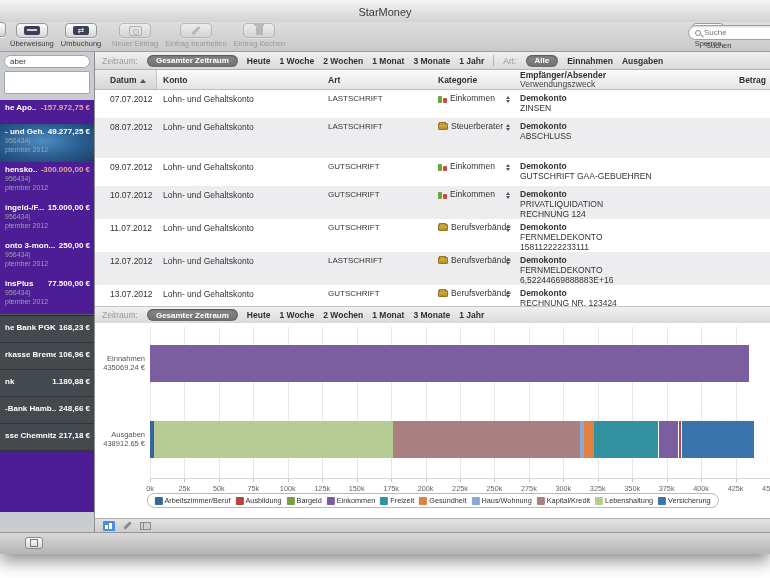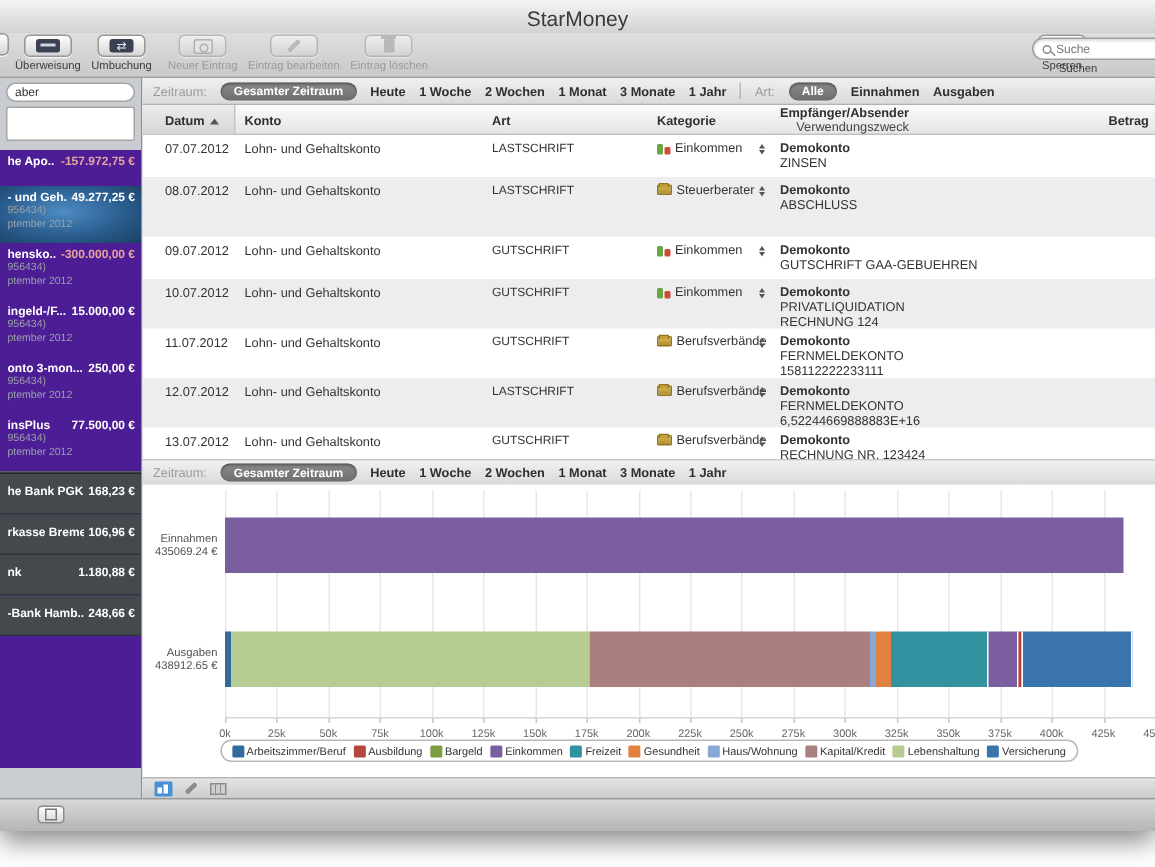--- a/index.html
+++ b/index.html
@@ -5,21 +5,21 @@
   * { box-sizing: border-box; margin: 0; padding: 0; }
   html,body { width:770px; height:578px; overflow:hidden; background:#fff;
     font-family:"Liberation Sans","DejaVu Sans",sans-serif; }
   body { position:relative; }
 
   
   .window { position:absolute; left:0; top:0; width:770px; height:554px;
     background:#e8e8e8; box-shadow:0 7px 16px rgba(0,0,0,.45); }
 
   .titlebar { height:22px; background:linear-gradient(#f4f4f4,#d2d2d2);
-    text-align:center; font-size:14px; color:#3a3a3a; line-height:24px; }
+    text-align:center; font-size:11px; color:#3a3a3a; line-height:24px; }
 
   .toolbar { position:relative; height:30px;
     background:linear-gradient(#dedede,#c9c9c9); border-bottom:1px solid #9c9c9c; }
   .tbgroup { position:absolute; top:1px; display:flex; gap:7px; }
   .tbbtn { display:flex; flex-direction:column; align-items:center; cursor:default; }
   .cap { width:32px; height:15px; border-radius:4px; border:1px solid #979797;
     background:linear-gradient(#fefefe,#d5d5d5); box-shadow:0 1px 0 rgba(255,255,255,.7);
     display:flex; align-items:center; justify-content:center; }
   .tbbtn .lbl { font-size:7.5px; color:#3c3c3c; margin-top:1px; white-space:nowrap; }
   .tbbtn.disabled .cap { opacity:.5; }
@@ -80,21 +80,21 @@
   .fpill { background:linear-gradient(#8b8b8b,#6e6e6e); color:#fff; border-radius:9px; padding:1.5px 9px;
     box-shadow:inset 0 1px 2px rgba(0,0,0,.45); font-size:8px; }
   .fdiv { width:1px; height:11px; background:#b5b5b5; }
 
   .thead { position:absolute; top:18px; left:0; right:0; height:20px;
     background:linear-gradient(#fbfbfb,#e4e4e4); border-bottom:1px solid #bfbfbf;
     font-size:8.5px; font-weight:bold; color:#2f2f2f; }
   .th-datumbg { position:absolute; left:0; top:0; bottom:0; width:62px;
     background:linear-gradient(#ececec,#d6d6d6); border-right:1px solid #c6c6c6; }
   .th { position:absolute; top:5px; }
-  .th2 { top:1px; line-height:9px;text-align:right; }
+  .th2 { top:1px; line-height:9px; }
   .th2 .sub { font-weight:normal; color:#444; }
   .tri-up-s { display:inline-block; width:0; height:0; border-left:3px solid transparent;
     border-right:3px solid transparent; border-bottom:4px solid #555; margin-left:4px; }
 
   .rows { position:absolute; top:38px; left:0; right:0; }
   .trow { position:relative; font-size:8.5px; color:#333; }
   .trow.alt { background:#ededf0; }
   .cell { position:absolute; top:4px; white-space:nowrap; }
   .c-datum { left:15px; }
   .c-konto { left:68px; }
@@ -284,20 +284,26 @@
           <div class="sb-item g2" style="height: 27px;">
             <div class="sb-line1">
               <span class="sb-name">nk</span>
               <span class="sb-amt">1.180,88 €</span>
             </div>
           </div>
           <div class="sb-item g2" style="height: 27px;">
             <div class="sb-line1">
               <span class="sb-name">-Bank Hamb...</span>
               <span class="sb-amt">248,66 €</span>
+            </div>
+          </div>
+          <div class="sb-item g2" style="height: 27px;">
+            <div class="sb-line1">
+              <span class="sb-name">sse Chemnitz</span>
+              <span class="sb-amt">217,18 €</span>
             </div>
           </div>
         </div>
     </aside>
 
     <main class="main">
       <div class="filterbar" id="filter1">
           <span class="flabel">Zeitraum:</span>
           <span class="fpill">Gesamter Zeitraum</span>
           <span class="fopt">Heute</span>

